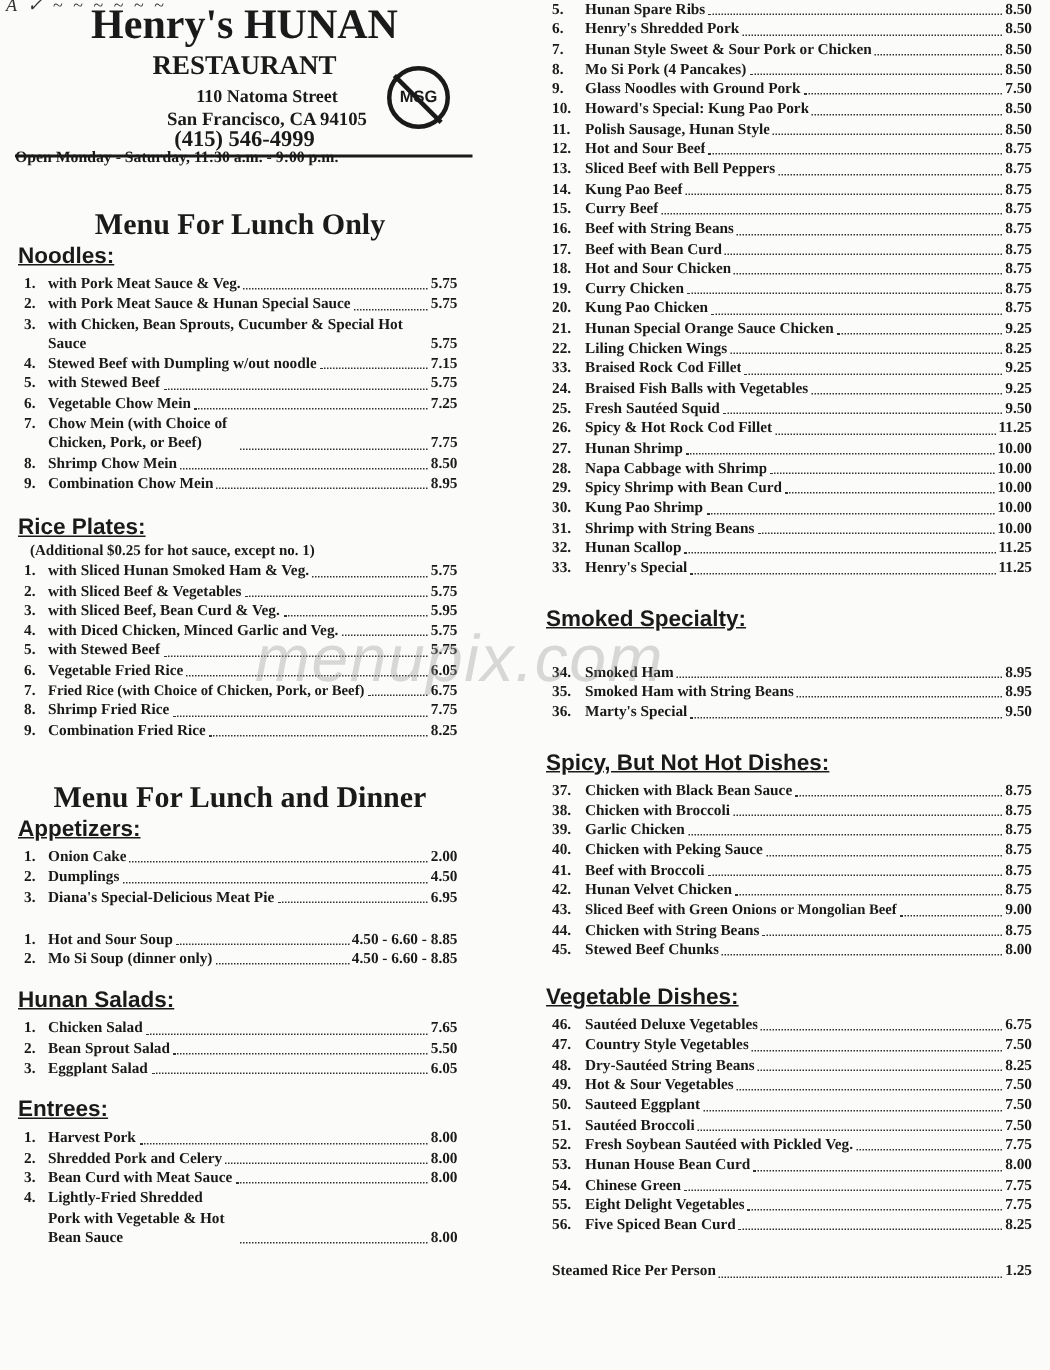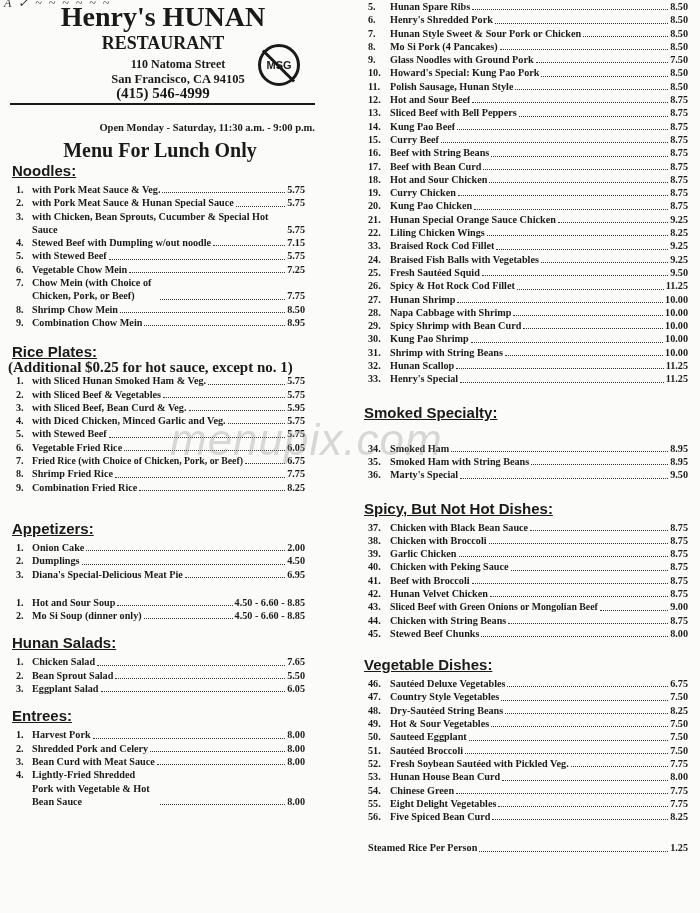--- a/index.html
+++ b/index.html
@@ -13,25 +13,25 @@
   .scribble { position: absolute; left: 4px; top: -4px; font-size: 12px; color: #333; letter-spacing: 2px; font-style: italic; }
   .rest-name { position: absolute; left: 58px; top: 2px; width: 210px; text-align: center; font-size: 28px; font-weight: bold; line-height: 30px; }
   .rest-sub { position: absolute; left: 58px; top: 33px; width: 210px; text-align: center; font-size: 18px; font-weight: bold; }
   .addr { position: absolute; left: 73px; width: 210px; text-align: center; font-size: 12px; font-weight: bold; }
   .addr1 { top: 57px; }
   .addr2 { top: 72px; font-size: 12.5px; }
   .phone { position: absolute; left: 58px; top: 85px; width: 210px; text-align: center; font-size: 15px; font-weight: bold; }
   .msg-badge { position: absolute; left: 258px; top: 44px; width: 42px; height: 42px; border: 3px solid #1a1a1a; border-radius: 50%; display: flex; align-items: center; justify-content: center; font-family: "Liberation Sans", sans-serif; font-weight: bold; font-size: 11px; }
   .msg-badge::after { content: ""; position: absolute; left: 16px; top: -3px; width: 3px; height: 44px; background: #1a1a1a; transform: rotate(-45deg); }
   .header-rule { position: absolute; left: 10px; top: 103px; width: 305px; height: 2px; background: #1a1a1a; }
-  .hours { position: absolute; left: 10px; top: 122px; width: 305px; text-align: right; font-size: 10.5px; font-weight: bold; }
+  .hours { position: absolute; left: 10px; top: 100px; width: 305px; text-align: left; font-size: 10.5px; font-weight: bold; }
 
   .menu-title { font-size: 20px; font-weight: bold; text-align: center; width: 320px; line-height: 24px; }
   .section-title { font-family: "Liberation Sans", sans-serif; font-size: 15px; font-weight: bold; padding-left: 12px; line-height: 18px; text-decoration: underline; }
-  .section-note { font-size: 15px; font-weight: bold; padding-left: 8px; line-height: 13px; }
+  .section-note { font-size: 10px; font-weight: bold; padding-left: 20px; line-height: 13px; }
   .items { list-style: none; padding-left: 16px; width: 305px; }
   .col-right .items { padding-left: 16px; width: 336px; }
   .item { display: flex; align-items: flex-end; font-size: 10.2px; font-weight: bold; line-height: 13.3px; }
   .item .num { width: 16px; flex-shrink: 0; }
   .col-right .item .num { width: 22px; }
   .item .name { flex-shrink: 1; white-space: nowrap; overflow: hidden; }
   .item .name.wrap { white-space: normal; }
   .item .dots { flex: 1; border-bottom: 1px dotted #333; margin: 0 2px 3px 2px; min-width: 6px; }
   .item .price { flex-shrink: 0; text-align: right; }
 
@@ -168,20 +168,21 @@
       </li>
     <li class="item">
         <span class="num">9.</span>
         <span class="name">Combination Fried Rice</span>
         <span class="dots"></span>
         <span class="price">8.25</span>
       </li>
   </ul>
 
   <div style="height:26px"></div>
+  <div class="menu-title">Menu For Lunch and Dinner</div>
   <div class="section-title">Appetizers:</div>
   <ul class="items" style="margin-top:3px">
     <li class="item">
         <span class="num">1.</span>
         <span class="name">Onion Cake</span>
         <span class="dots"></span>
         <span class="price">2.00</span>
       </li>
     <li class="item">
         <span class="num">2.</span>

